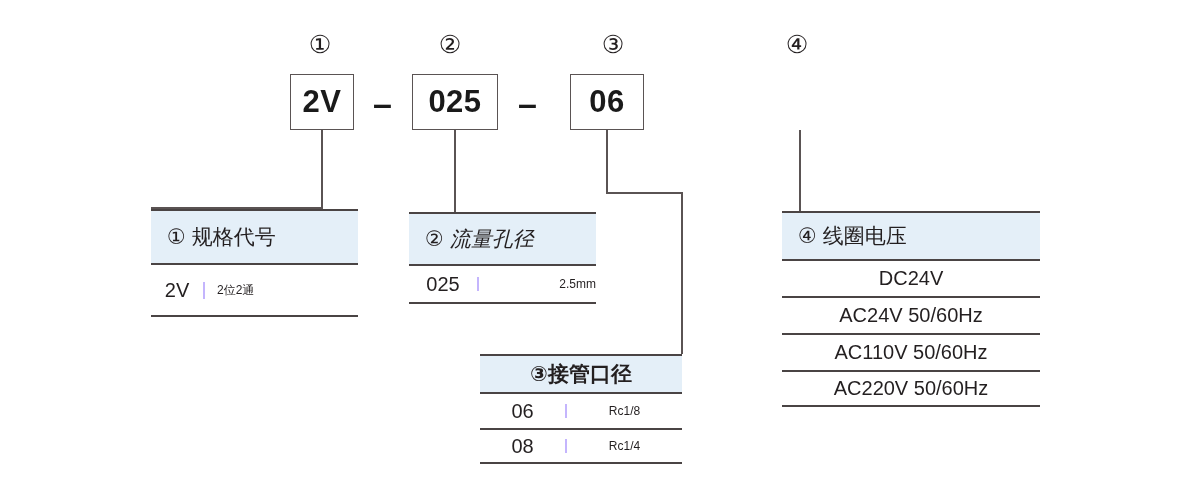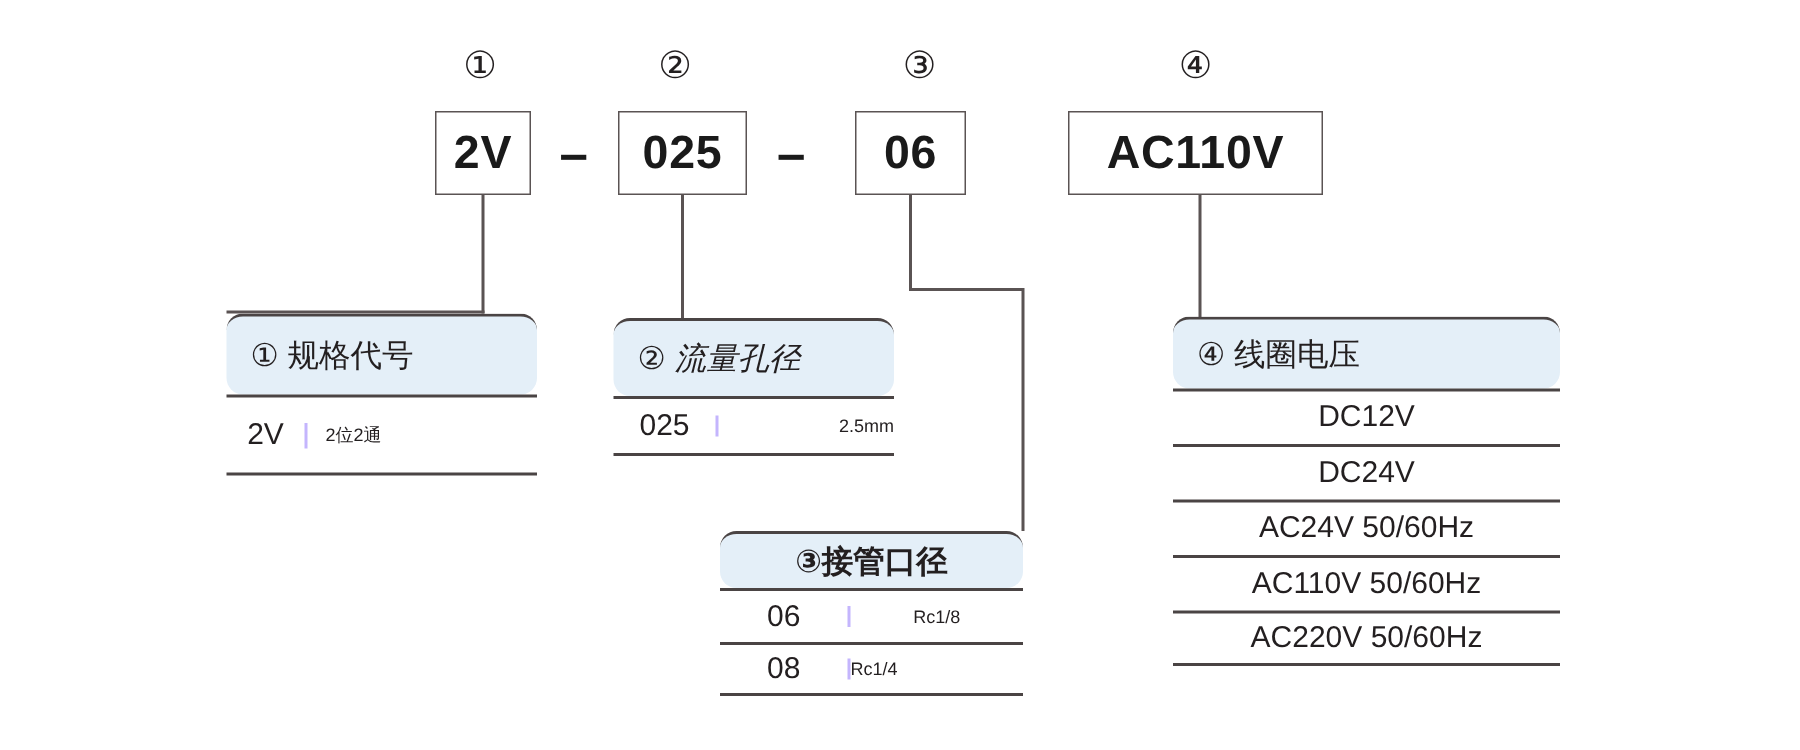--- a/index.html
+++ b/index.html
@@ -78,21 +78,20 @@
     position: relative;
   }
   .legend .row:last-child {
     border-bottom: 2px solid #4a4444;
   }
   .legend .hdr {
     background: #e4eff8;
     justify-content: flex-start;
     font-size: 21px;
     color: #231f20;
-    border-radius: 11px;
   }
   .legend .hdr .hdr-text {
     padding-left: 16px;
     white-space: nowrap;
   }
   .legend .hdr.center .hdr-text {
     padding-left: 0;
     width: 100%;
     text-align: center;
   }
@@ -128,21 +127,20 @@
   <div class="code-box" style="left:290px; top:74px; width:64px; height:56px;">2V</div>
 
   <div class="dash" style="left:373px; top:86px;">–</div>
 
   <div class="code-box" style="left:412px; top:74px; width:86px; height:56px;">025</div>
 
   <div class="dash" style="left:518px; top:86px;">–</div>
 
   <div class="code-box" style="left:570px; top:74px; width:74px; height:56px;">06</div>
 
-  <div class="code-box" style="left:712px; top:74px; width:170px; height:56px;">AC110V</div>
 
   <div class="lead-v" style="left:321px; top:130px; height:79px;"></div>
   <div class="lead-h" style="left:151px; top:207px; width:172px;"></div>
 
   <div class="lead-v" style="left:454px; top:130px; height:82px;"></div>
 
   <div class="lead-v" style="left:606px; top:130px; height:63px;"></div>
   <div class="lead-h" style="left:606px; top:192px; width:76px;"></div>
   <div class="lead-v" style="left:681px; top:192px; height:162px;"></div>
 
@@ -171,32 +169,29 @@
   <div class="legend" style="left:480px; top:354px; width:202px;">
     <div class="row hdr center" style="height:38px;font-weight:bold;">
       <span class="hdr-text">③接管口径</span>
     </div>
     <div class="row" style="height:36px;">
       <div class="cell-l" style="width:85px;">06</div>
       <div class="cell-r" style="width:117px; text-align:center;">Rc1/8</div>
     </div>
     <div class="row" style="height:36px;">
       <div class="cell-l" style="width:85px;">08</div>
-      <div class="cell-r" style="width:117px; text-align:left;">Rc1/4</div>
+      <div class="cell-r" style="width:117px; text-align:center;">Rc1/4</div>
     </div>
   </div>
 
   <div class="legend" style="left:782px; top:211px; width:258px;">
     <div class="row hdr" style="height:48px;">
       <span class="hdr-text">④  线圈电压</span>
     </div>
     <div class="row" style="height:37px;">
-      <div class="cell-full">DC12V</div>
-    </div>
-    <div class="row" style="height:37px;">
       <div class="cell-full">DC24V</div>
     </div>
     <div class="row" style="height:37px;align-items:center;">
       <div class="cell-full">AC24V  50/60Hz</div>
     </div>
     <div class="row" style="height:37px;">
       <div class="cell-full">AC110V  50/60Hz</div>
     </div>
     <div class="row" style="height:37px;">
       <div class="cell-full">AC220V  50/60Hz</div>

